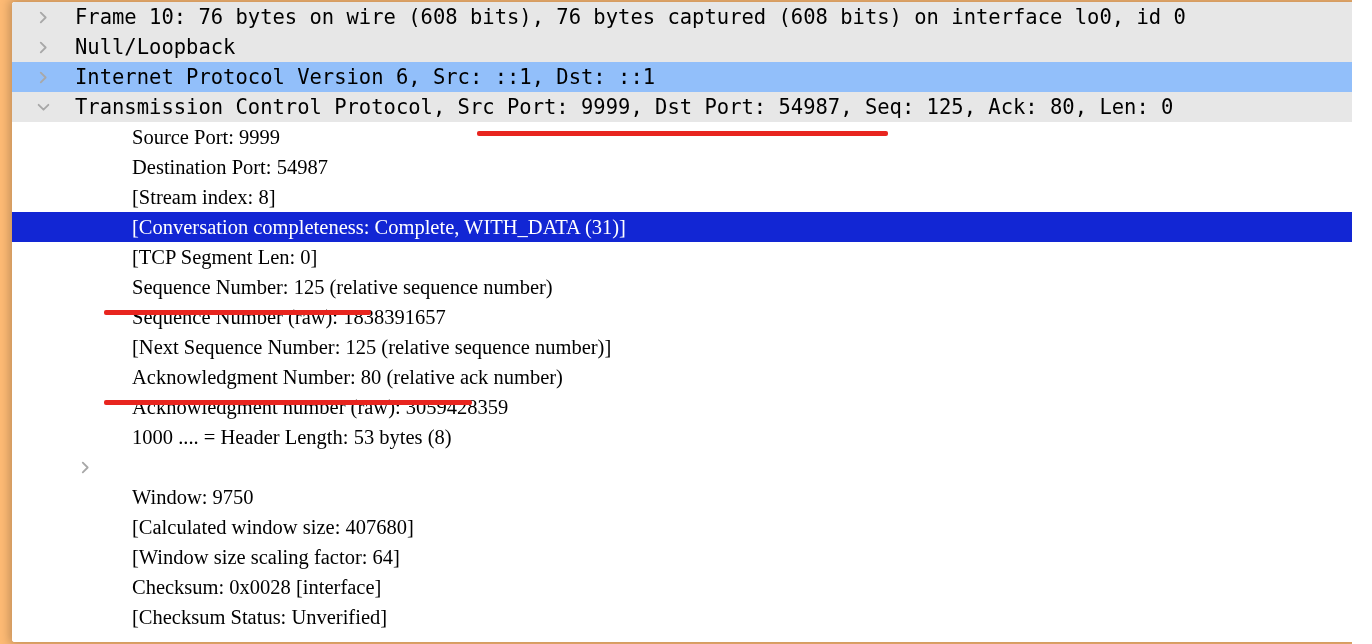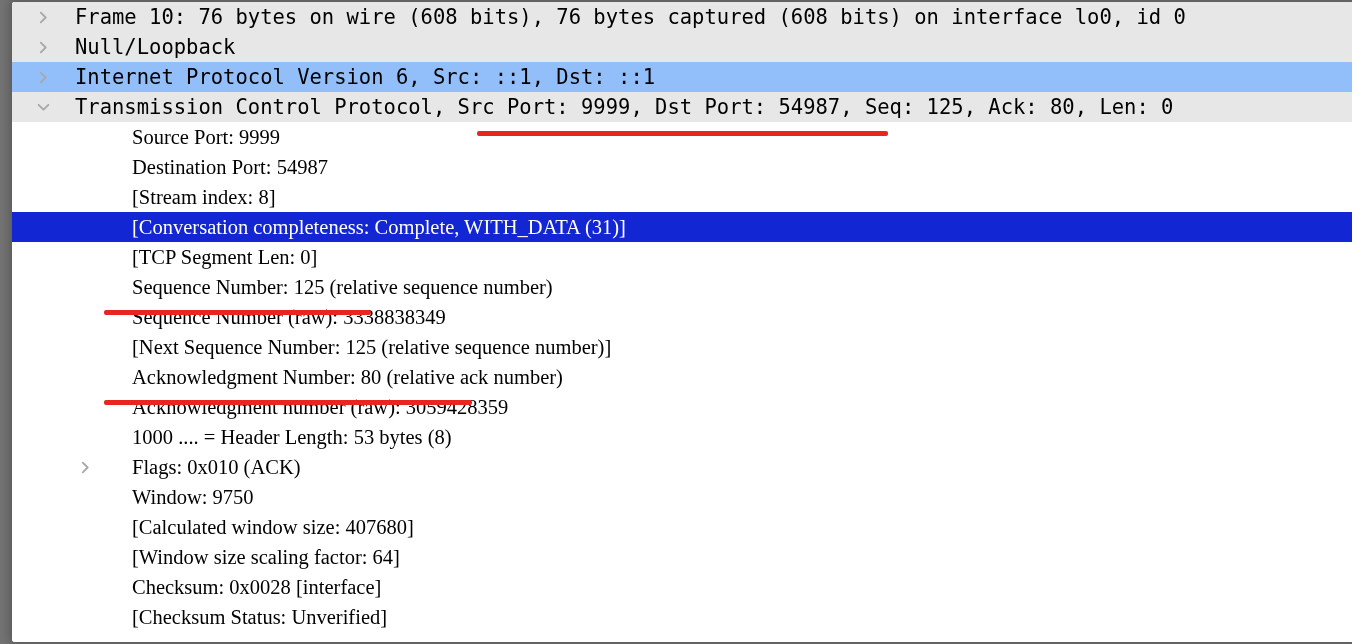--- a/index.html
+++ b/index.html
@@ -11,21 +11,21 @@
     width: 1372px;
     height: 644px;
     overflow: hidden;
     font-family: "DejaVu Sans Mono", "Liberation Mono", monospace;
   }
 
   #screenshot {
     position: relative;
     width: 1352px;
     height: 644px;
-    background: #737373;
+    background: #fdba74;
     overflow: hidden;
   }
 
   
   #pane-shadow {
     position: absolute;
     left: 12px;
     top: 2px;
     width: 1345px;
     height: 640px;
@@ -152,41 +152,40 @@
         <div class="row sel-strong">
           <span class="label ind-2">[Conversation completeness: Complete, WITH_DATA (31)]</span>
         </div>
         <div class="row">
           <span class="label ind-2">[TCP Segment Len: 0]</span>
         </div>
         <div class="row">
           <span class="label ind-2">Sequence Number: 125    (relative sequence number)</span>
         </div>
         <div class="row">
-          <span class="label ind-2">Sequence Number (raw): 3338838349</span>
+          <span class="label ind-2">Sequence Number (raw): 1838391657</span>
         </div>
         <div class="row">
           <span class="label ind-2">[Next Sequence Number: 125    (relative sequence number)]</span>
         </div>
         <div class="row">
           <span class="label ind-2">Acknowledgment Number: 80    (relative ack number)</span>
         </div>
         <div class="row">
           <span class="label ind-2">Acknowledgment number (raw): 3059428359</span>
         </div>
         <div class="row">
           <span class="label ind-2">1000 .... = Header Length: 53 bytes (8)</span>
         </div>
         <div class="row">
           <span class="chev chev-l2">
             <svg width="13" height="13" viewBox="0 0 12 12">
               <polyline points="3.5,1.5 8,6 3.5,10.5" fill="none" stroke="currentColor" stroke-width="1.7" stroke-linecap="round" stroke-linejoin="round"></polyline>
             </svg>
           </span>
-          <span class="label ind-2">Flags: 0x010 (ACK)</span>
         </div>
         <div class="row">
           <span class="label ind-2">Window: 9750</span>
         </div>
         <div class="row">
           <span class="label ind-2">[Calculated window size: 407680]</span>
         </div>
         <div class="row">
           <span class="label ind-2">[Window size scaling factor: 64]</span>
         </div>

